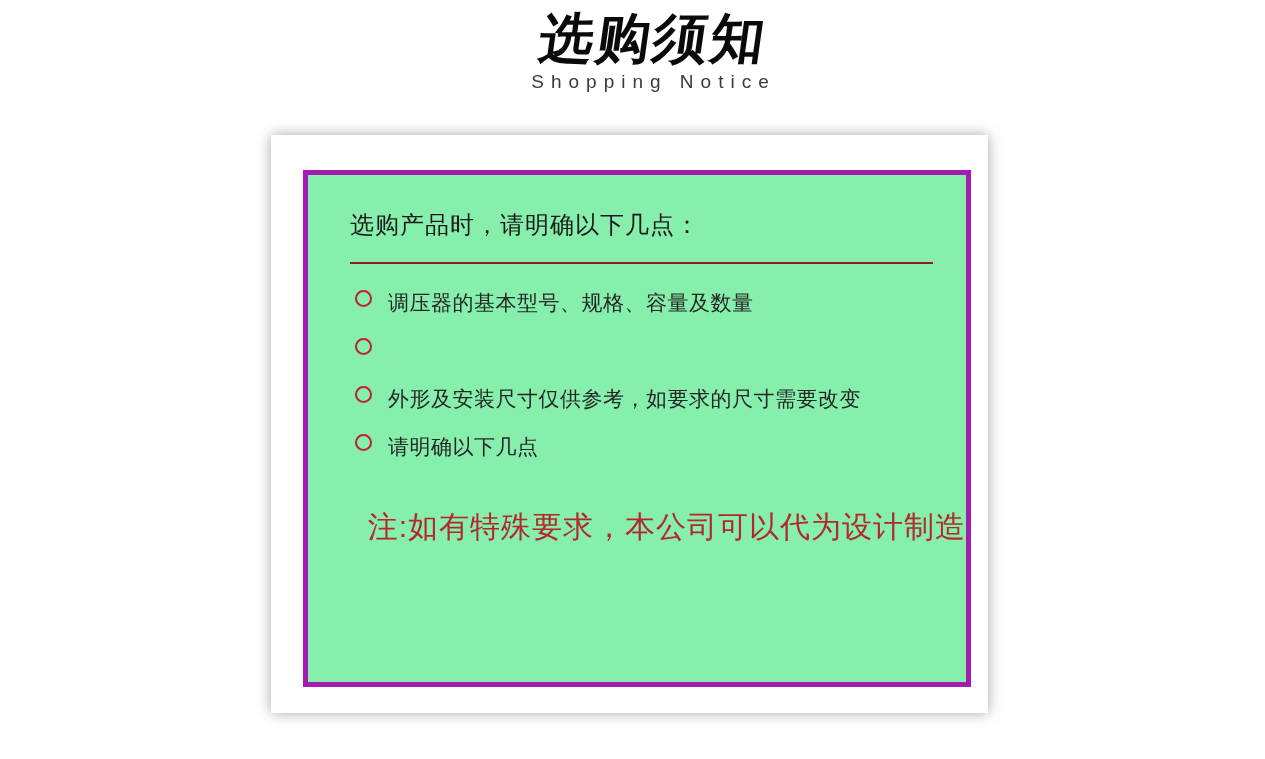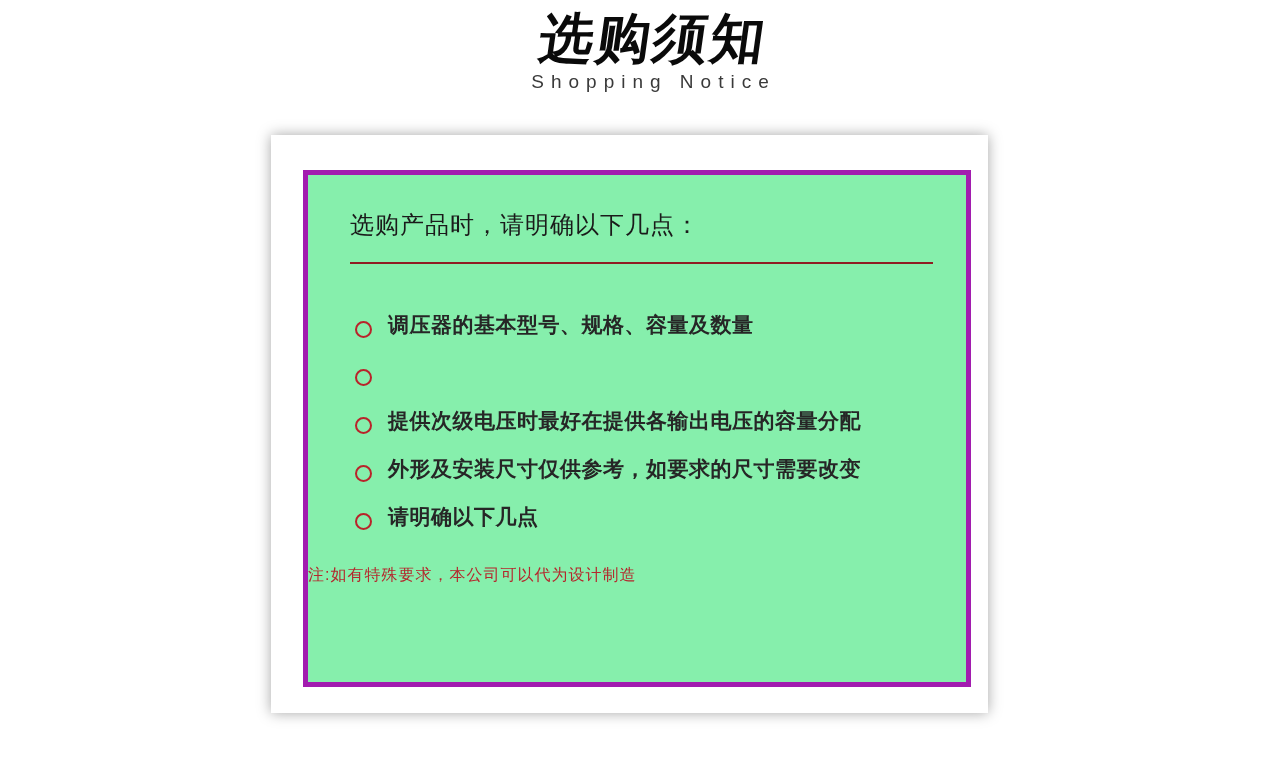--- a/index.html
+++ b/index.html
@@ -79,45 +79,44 @@
     background: #8f1d22;
   }
 
   .notice-list {
     list-style: none;
     margin: 26px 0 0 0;
     padding: 0 0 0 47px;
   }
   .notice-item {
     display: flex;
-    align-items: flex-end;
+    align-items: flex-start;
     height: 48px;
-    font-weight: bold;
   }
   .bullet {
     flex: 0 0 auto;
     width: 17px;
     height: 17px;
     border: 2px solid #b9232a;
     border-radius: 50%;
     margin-right: 16px;
     background: transparent;
   }
   .item-text {
     font-size: 21px;
     line-height: 26px;
     color: #262626;
     letter-spacing: 0.5px;
     white-space: nowrap;
   }
 
   .note {
     margin-top: 31px;
-    text-align: left;
-    font-size: 16px;
+    text-align: right;
+    font-size: 30px;
     line-height: 28px;
     color: #b4282d;
     letter-spacing: 1px;
   }
 </style>
 </head>
 <body>
 
 <div class="page">
 
@@ -137,24 +136,20 @@
 
           <li class="notice-item">
             <span class="bullet"></span>
             <span class="item-text">调压器的基本型号、规格、容量及数量</span>
           </li>
 
           <li class="notice-item">
             <span class="bullet"></span>
           </li>
 
-          <li class="notice-item">
-            <span class="bullet"></span>
-            <span class="item-text">提供次级电压时最好在提供各输出电压的容量分配</span>
-          </li>
 
           <li class="notice-item">
             <span class="bullet"></span>
             <span class="item-text">外形及安装尺寸仅供参考，如要求的尺寸需要改变</span>
           </li>
 
           <li class="notice-item">
             <span class="bullet"></span>
             <span class="item-text">请明确以下几点</span>
           </li>

